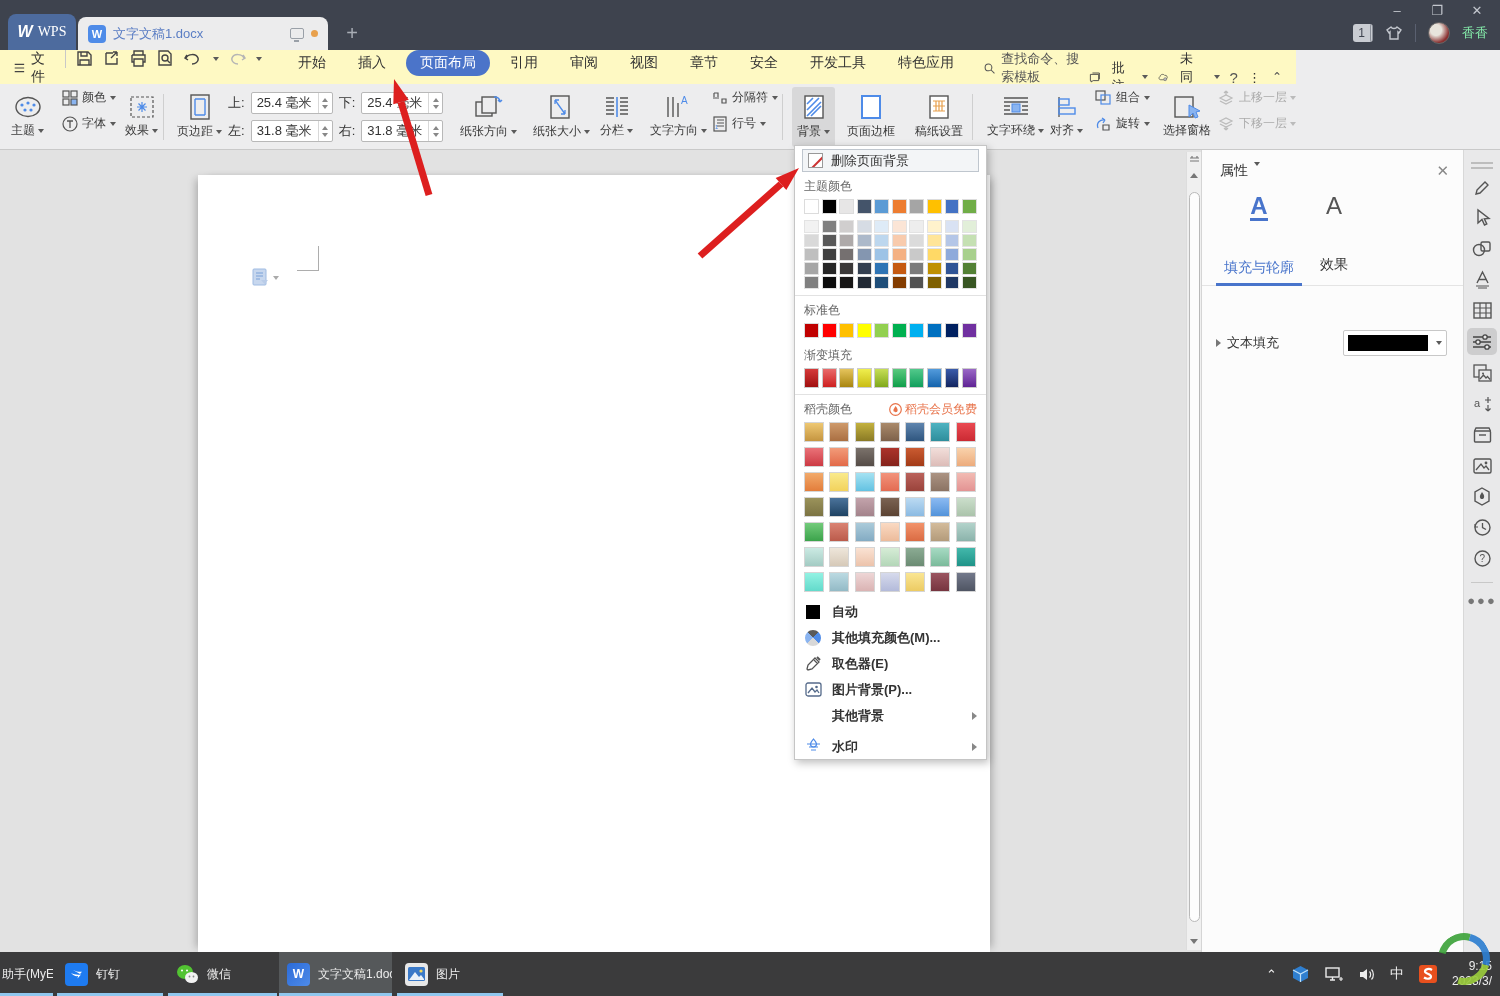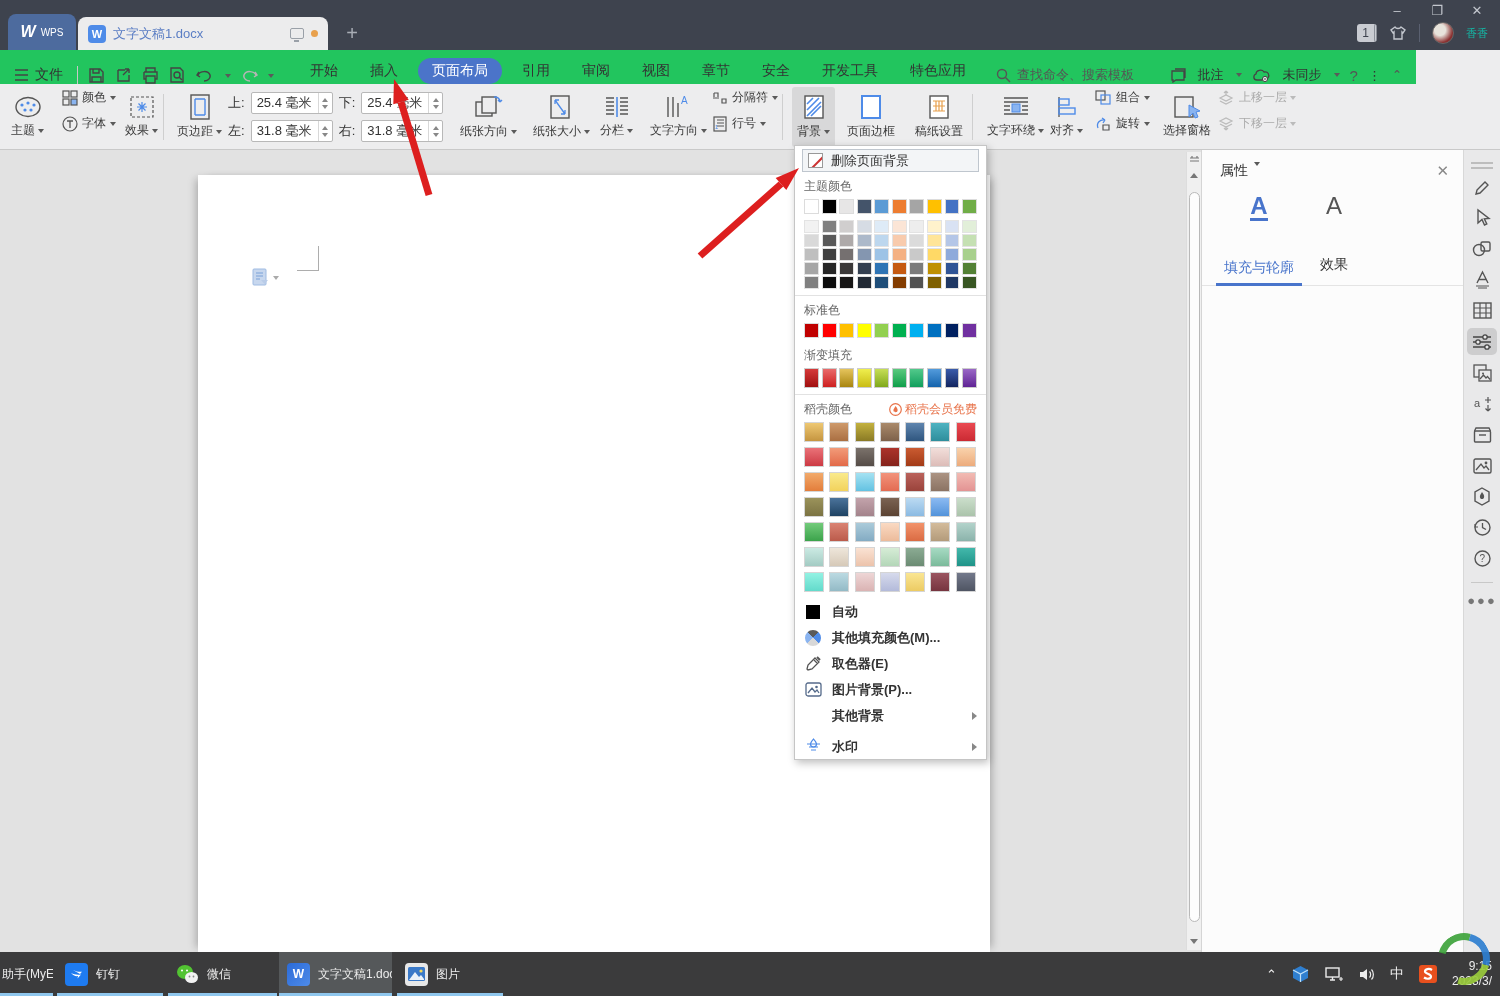--- a/index.html
+++ b/index.html
@@ -5,35 +5,35 @@
   * { margin:0; padding:0; box-sizing:border-box; }
   html,body { width:1500px; height:996px; overflow:hidden; font-family:"Liberation Sans","DejaVu Sans",sans-serif; }
   body { position:relative; background:#EDEDEE; font-size:13px; color:#333; }
 
   
   .titlebar { position:absolute; left:0; top:0; width:1500px; height:50px; background:#3E434E; }
   .winctrl { position:absolute; top:0; right:6px; display:flex; gap:6px; }
   .winbtn { width:34px; height:20px; display:flex; align-items:center; justify-content:center; color:#C3C7CE; font-size:13px; }
   .wpsbtn { position:absolute; left:8px; top:14px; width:68px; height:36px; background:#4D6B9E; border-radius:8px 8px 0 0; display:flex; align-items:center; justify-content:center; gap:5px; color:#fff; }
   .wpslogo { font-weight:bold; font-style:italic; font-size:16px; }
-  .wpstxt { font-size:10px; }
+  .wpstxt { font-size:14px;font-family:Liberation Serif, serif; }
   .doctab { position:absolute; left:78px; top:17px; width:250px; height:33px; background:#ECECED; border-radius:8px 8px 0 0; display:flex; align-items:center; padding:0 10px; gap:7px; }
   .docicon { width:18px; height:18px; background:#4E8BE8; border-radius:4px; color:#fff; font-size:11px; font-weight:bold; display:flex; align-items:center; justify-content:center; }
   .doctab .ttl { color:#5B7EC4; font-size:13px; flex:1; white-space:nowrap; overflow:hidden; }
   .monicon { width:14px; height:11px; border:1.5px solid #9AA0A8; border-radius:2px; position:relative; }
   .monicon::after { content:""; position:absolute; left:3px; bottom:-4px; width:5px; height:2px; background:#9AA0A8; }
   .dot { width:7px; height:7px; border-radius:50%; background:#E8A04C; }
   .plusbtn { position:absolute; left:340px; top:22px; color:#A8ADB5; font-size:20px; width:24px; text-align:center; }
   .tb-right { position:absolute; right:12px; top:22px; display:flex; align-items:center; gap:12px; color:#C3C7CE; }
   .badge1 { min-width:20px; height:18px; background:#C9CCD2; color:#3E434E; border-radius:3px; font-size:12px; display:flex; align-items:center; justify-content:center; padding:0 4px; border-right:3px double #8A8F98; }
   .avatar { width:22px; height:22px; border-radius:50%; background:radial-gradient(circle at 35% 35%, #E8E4DC 30%, #8A3030 70%); border:1px solid #666; }
-  .uname { color:#14b8a6; font-size:11px; }
+  .uname { color:#86efac; font-size:13px; }
 
   
-  .menubar { position:absolute; left:0; top:50px; width:1416px; height:34px; background:#22c55e; display:flex; align-items:flex-end; }
+  .menubar { position:absolute; left:0; top:50px; width:1296px; height:34px; background:#fef9c3; display:flex; align-items:flex-start; }
   .mb-file { display:flex; align-items:center; gap:6px; padding:0 14px 0 14px; font-size:14px; }
   .vsep { width:1px; height:18px; background:#C8C8C8; }
   .qat { display:flex; align-items:center; gap:10px; padding:0 10px; }
   .qat svg { display:block; }
   .mcaret { width:0; height:0; border-left:3.5px solid transparent; border-right:3.5px solid transparent; border-top:4px solid #5A5A5A; display:inline-block; }
   .mtabs { display:flex; align-items:center; gap:8px; margin-left:14px; font-size:14px; }
   .mtab { padding:3px 12px; white-space:nowrap; }
   .mtab.active { background:#4B74C9; color:#fff; border-radius:14px; padding:4px 14px; }
   .msearch { display:flex; align-items:center; gap:6px; margin-left:18px; color:#555; font-size:13px; }
   .mb-right { margin-left:auto; display:flex; align-items:center; gap:10px; padding-right:14px; font-size:13px; }
@@ -767,20 +767,30 @@
   <div class="p-tabs">
     <div class="p-tab sel">
       <span class="aico">A</span>
       <span class="plbl">填充与轮廓</span>
     </div>
     <div class="p-tab">
       <span class="aico" style="font-weight:normal">A</span>
       <span class="plbl">效果</span>
     </div>
   </div>
+  <div class="p-row" style="margin-top:44px">
+    <span class="ptri"></span>
+    <span class="plabel">文本填充</span>
+    <span class="pvalbox">
+      <span class="fillchip" style="background: rgb(0, 0, 0);"></span>
+      <span class="pcaret">
+          <span class="mcaret"></span>
+        </span>
+    </span>
+  </div>
 </div>
 
 <div class="sidestrip">
   <div class="shandle"></div>
   <div class="sicon">
       <svg width="19" height="19" viewBox="0 0 19 19">
         <path d="M4 13 L12 5 L15 8 L7 16 L3 17 Z M12 5 L15 8" fill="none" stroke="#555" stroke-width="1.4"></path>
       </svg>
     </div>
   <div class="sicon">

